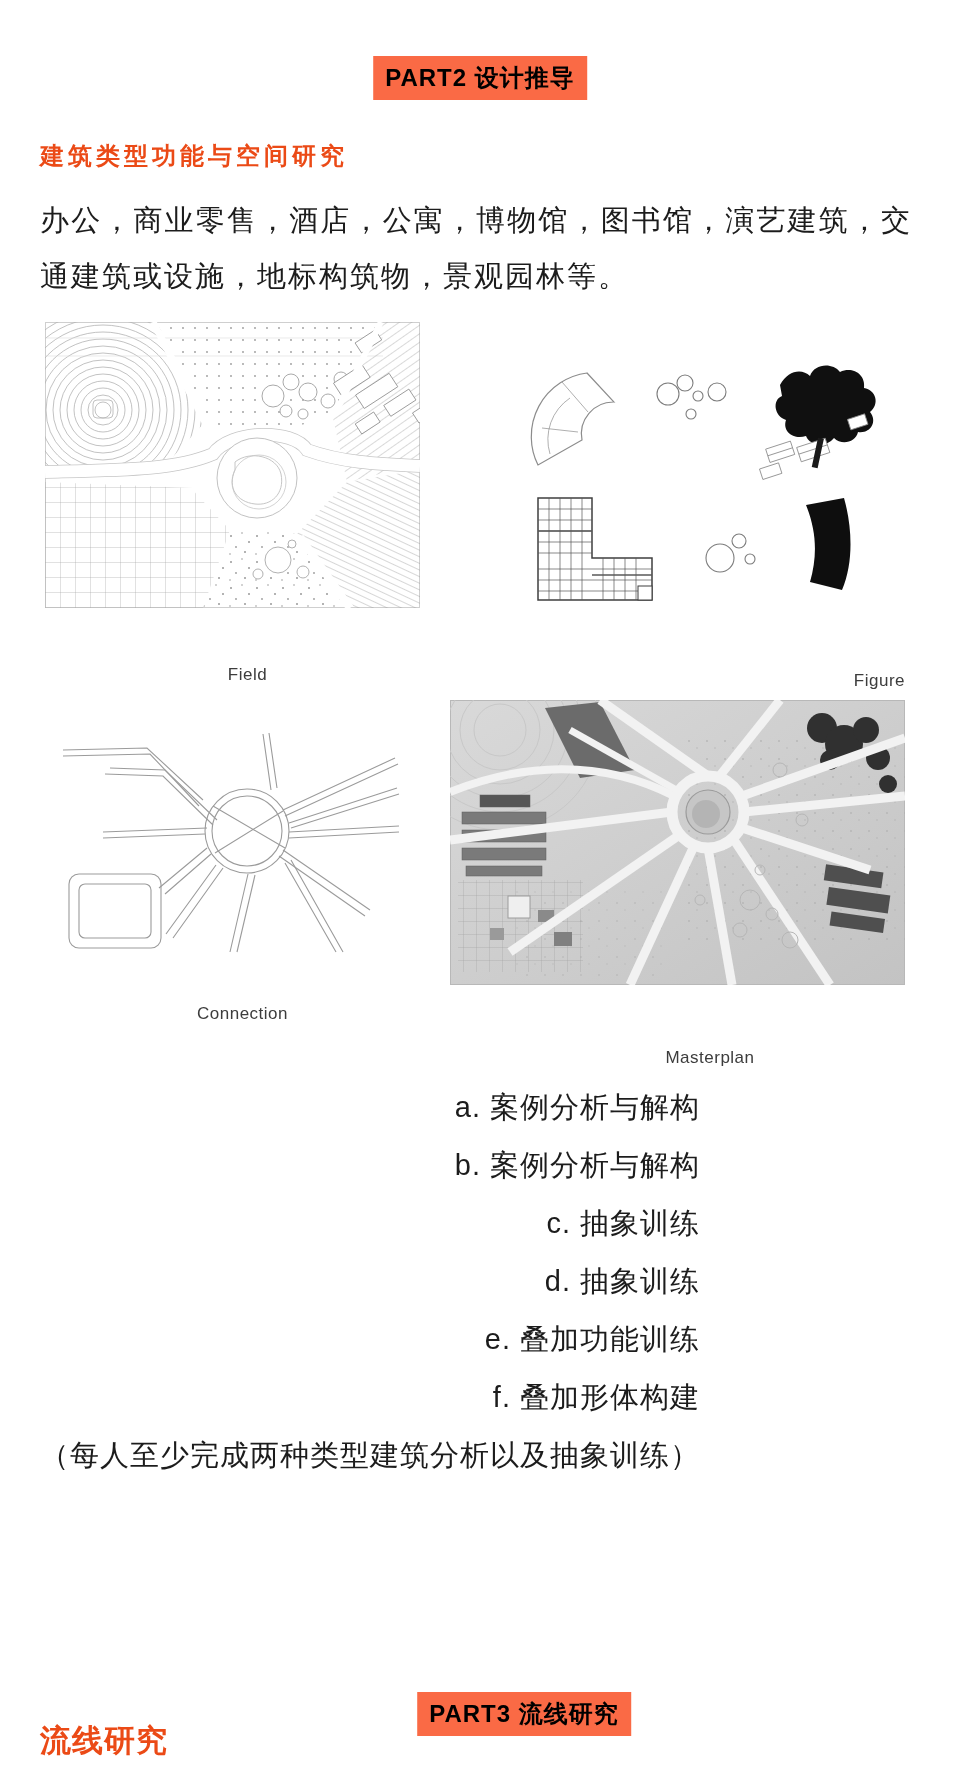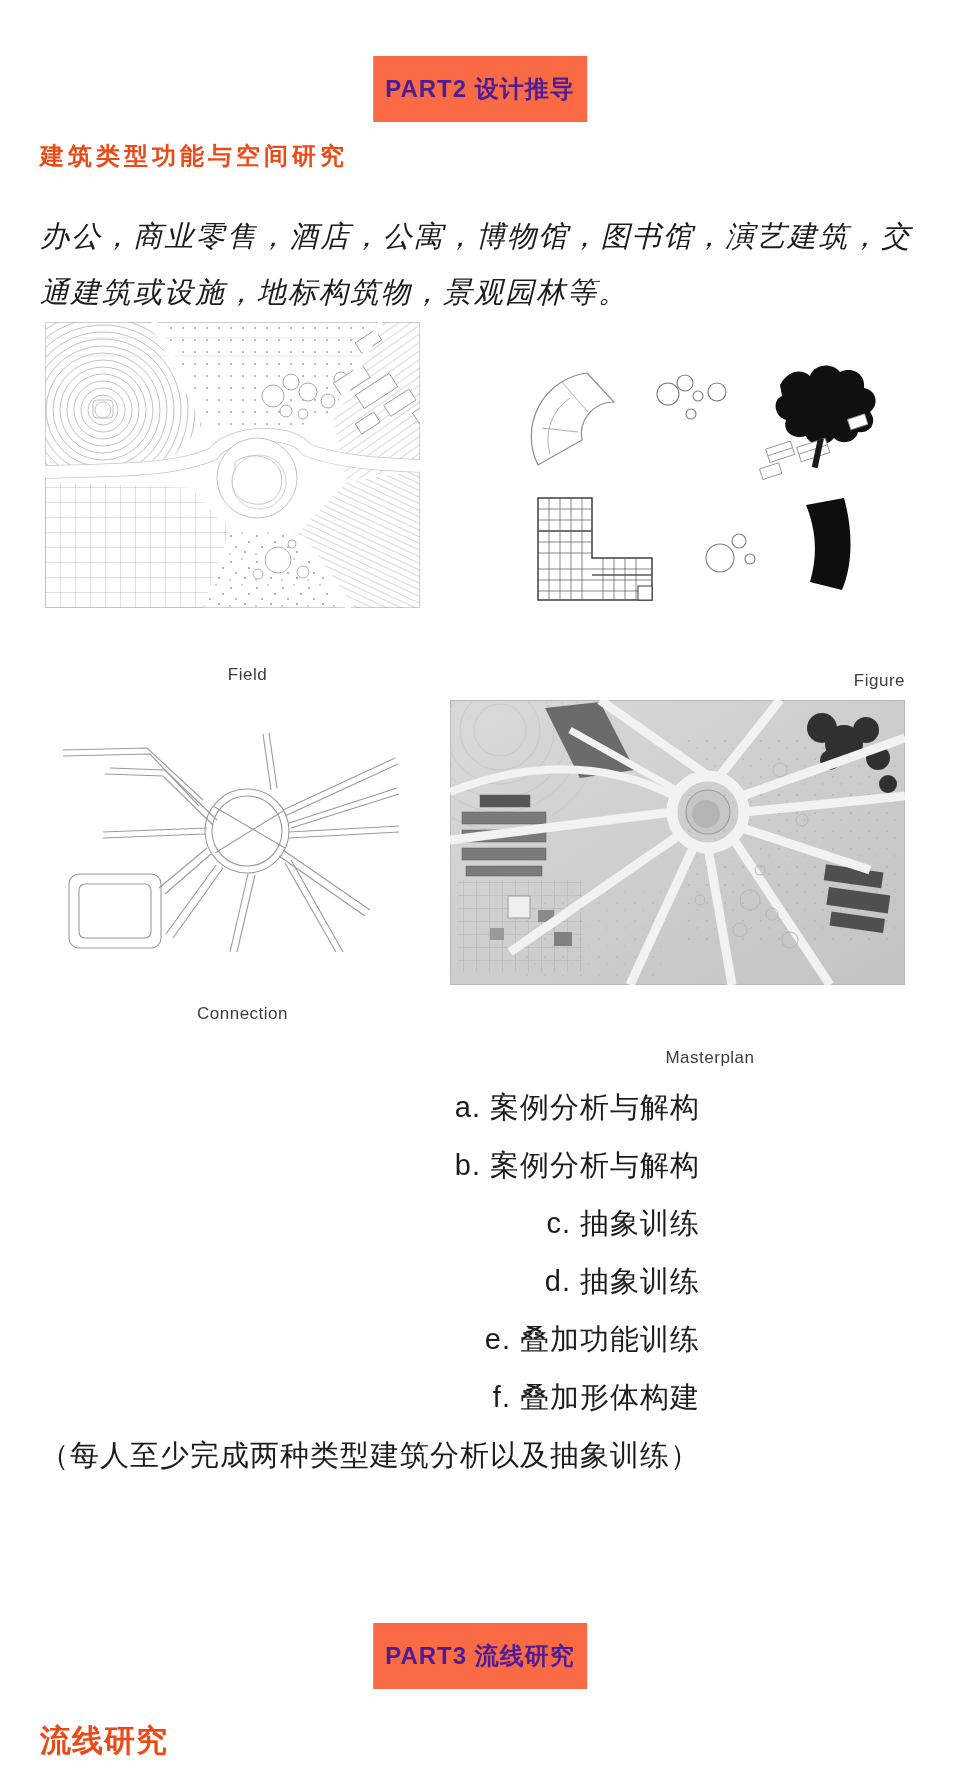--- a/index.html
+++ b/index.html
@@ -2,22 +2,22 @@
 <html><head>
 <meta charset="utf-8">
 <style>
   html,body{margin:0;padding:0;background:#ffffff;}
   #page{
     position:relative;width:960px;height:1770px;margin:0 auto;background:#ffffff;
     font-family:"Liberation Sans","DejaVu Sans",sans-serif;overflow:hidden;
   }
   .badge{
     position:absolute;left:50%;transform:translateX(-50%);
-    background:#fa6a45;color:#4c1d95;font-weight:bold;font-size:24px;
-    padding:17px 12px;letter-spacing:1px;white-space:nowrap;
+    background:#fa6a45;color:#000000;font-weight:bold;font-size:24px;
+    padding:6px 12px;letter-spacing:1px;white-space:nowrap;
   }
   .orange-heading{
     position:absolute;left:40px;color:#eb4a16;font-weight:bold;
     font-size:24px;letter-spacing:4px;white-space:nowrap;
   }
   .body-par{
     position:absolute;left:40px;width:872px;color:#1c1c1c;
     font-size:29px;line-height:56px;letter-spacing:2px;text-align:justify;
   }
   .fig{position:absolute;background:#fff;}
@@ -32,21 +32,21 @@
 </style>
 </head>
 <body>
 
 <div id="page">
 
   <div class="badge" style="top:56px;">PART2 设计推导</div>
 
   <div class="orange-heading" style="top:140px;">建筑类型功能与空间研究</div>
 
-  <div class="body-par" style="top:208px;font-style:italic;">办公，商业零售，酒店，公寓，博物馆，图书馆，演艺建筑，交通建筑或设施，地标构筑物，景观园林等。</div>
+  <div class="body-par" style="top:192px;">办公，商业零售，酒店，公寓，博物馆，图书馆，演艺建筑，交通建筑或设施，地标构筑物，景观园林等。</div>
 
   <div class="fig" style="left:45px;top:322px;width:375px;height:286px;">
     <svg width="375" height="286" viewBox="0 0 375 286" xmlns="http://www.w3.org/2000/svg">
       <defs>
         <pattern id="pDot" width="12" height="12" patternUnits="userSpaceOnUse">
             <circle cx="6" cy="6" r="0.9" fill="#9a9a9a"></circle>
           </pattern>
         <pattern id="pGrid" width="15" height="15" patternUnits="userSpaceOnUse">
             <path d="M15 0H0V15" fill="none" stroke="#a8a8a8" stroke-width="0.7"></path>
           </pattern>
@@ -312,17 +312,17 @@
   <div class="train-list">
     <div>a. 案例分析与解构</div>
     <div>b. 案例分析与解构</div>
     <div>c. 抽象训练</div>
     <div>d. 抽象训练</div>
     <div>e. 叠加功能训练</div>
     <div>f. 叠加形体构建</div>
     <div>（每人至少完成两种类型建筑分析以及抽象训练）</div>
   </div>
 
-  <div class="badge" style="top:1623px;">PART3 流线研究</div>
+  <div class="badge" style="top:1692px;margin-left:44px;">PART3 流线研究</div>
 
   <div class="orange-heading" style="top:1720px;font-size:31px;letter-spacing:1px;">流线研究</div>
 
 </div>
 
 </body></html>

